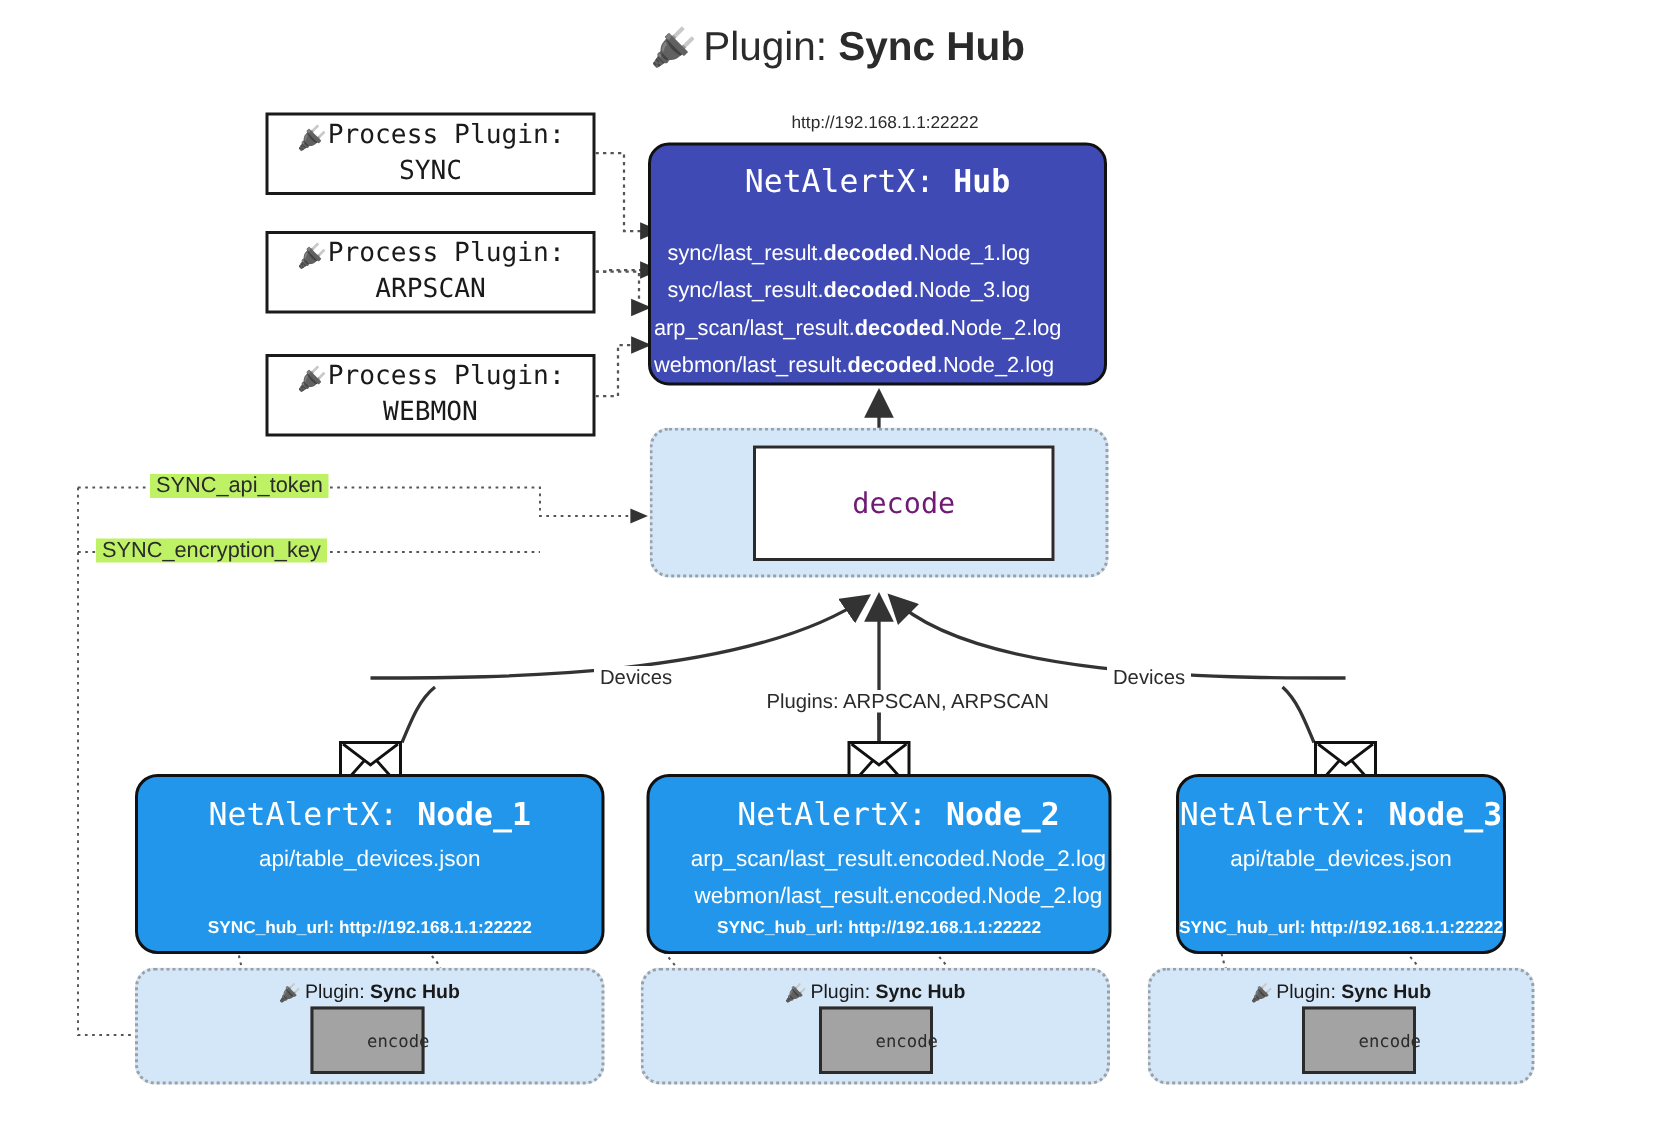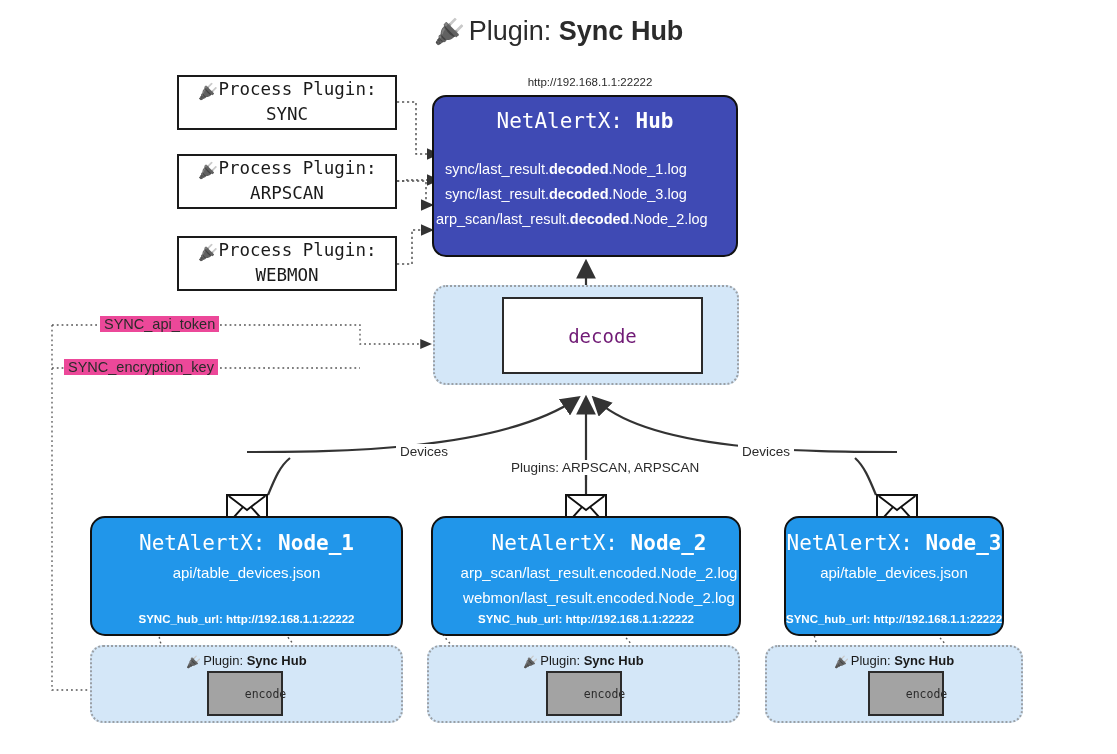--- a/index.html
+++ b/index.html
@@ -63,21 +63,21 @@
                   font-size:13px;color:#1a1a1a;white-space:nowrap;}
   .encgrp .glabel .plugicon{display:inline-block;transform:scaleX(-1);font-size:12px;
                             vertical-align:-1px;margin-right:2px;font-family:"DejaVu Sans",sans-serif;}
   .encgrp .glabel b{font-weight:bold;}
   .encbox{position:absolute;background:#a3a3a3;border:2.5px solid #2b2b2b;box-sizing:border-box;
           display:flex;align-items:center;justify-content:center;
           font-family:"DejaVu Sans Mono","Liberation Mono",monospace;font-size:11.5px;color:#2b2b2b;padding-left:41px;}
 
   
   .elabel{font-size:13.5px;color:#2b2b2b;background:#fff;padding:0 4px;white-space:nowrap;}
-  .klabel{font-size:14.5px;color:#2b2b2b;background:#ec4899;padding:0 4px;white-space:nowrap;}
+  .klabel{font-size:14.5px;color:#2b2b2b;background:#bef264;padding:0 4px;white-space:nowrap;}
 </style>
 </head>
 <body>
 
 <svg id="edges" viewBox="0 0 1117 754" xmlns="http://www.w3.org/2000/svg">
   <defs>
     <marker id="solidArrow" markerWidth="9" markerHeight="9" refX="7.5" refY="4.5" orient="auto">
       <path d="M0,0 L9,4.5 L0,9 z" fill="#333"></path>
     </marker>
     <marker id="dotArrow" markerWidth="9" markerHeight="9" refX="7.5" refY="4.5" orient="auto">
@@ -157,20 +157,21 @@
 <div class="abs" id="huburl">http://192.168.1.1:22222</div>
 <div class="abs" id="hub">
   <div class="hubtitle">
     <span>NetAlertX:</span>
     <b>Hub</b>
   </div>
   <div class="loglist">
     <div class="logline"><span>sync/last_result.</span><b>decoded</b><span>.Node_1.log</span></div>
     <div class="logline"><span>sync/last_result.</span><b>decoded</b><span>.Node_3.log</span></div>
     <div class="logline"><span>arp_scan/last_result.</span><b>decoded</b><span>.Node_2.log</span></div>
+    <div class="logline"><span>webmon/last_result.</span><b>decoded</b><span>.Node_2.log</span></div>
   </div>
 </div>
 
 <div class="abs" id="decodegrp"></div>
 <div class="abs" id="decodebox">decode</div>
 
 <div class="abs klabel" style="left:100px;top:316px;">SYNC_api_token</div>
 <div class="abs klabel" style="left:64px;top:359px;">SYNC_encryption_key</div>
 
 <div class="abs elabel" style="left:396px;top:444px;">Devices</div>

